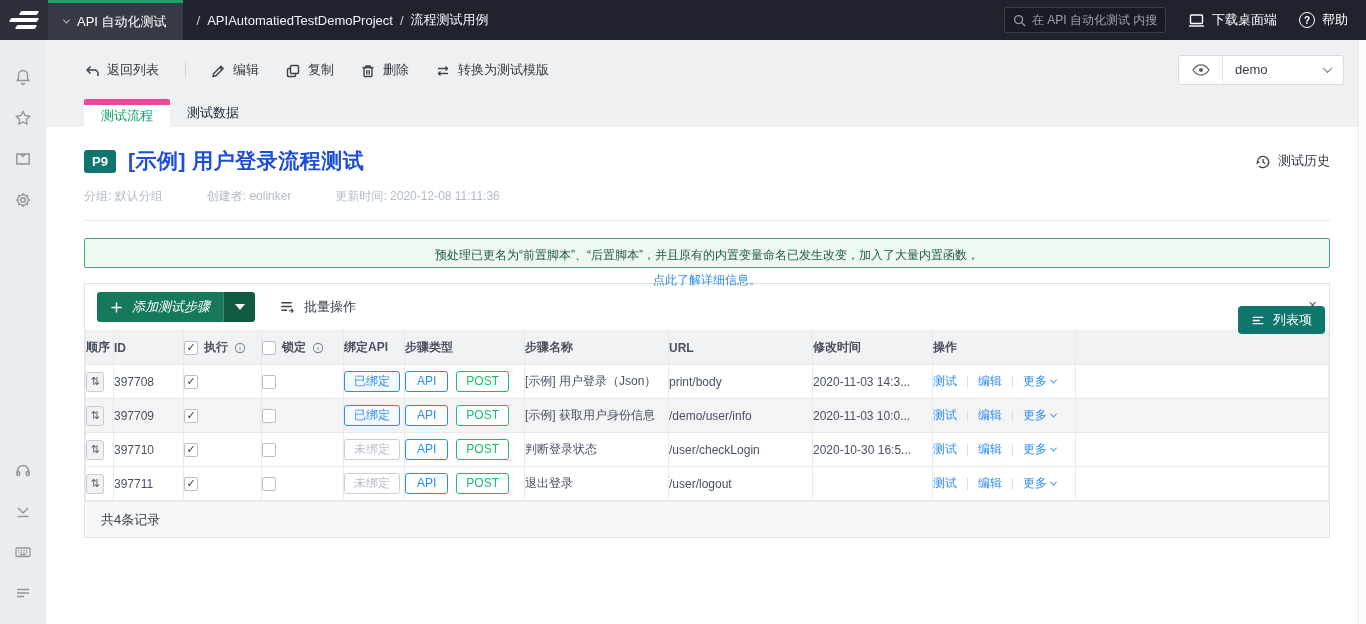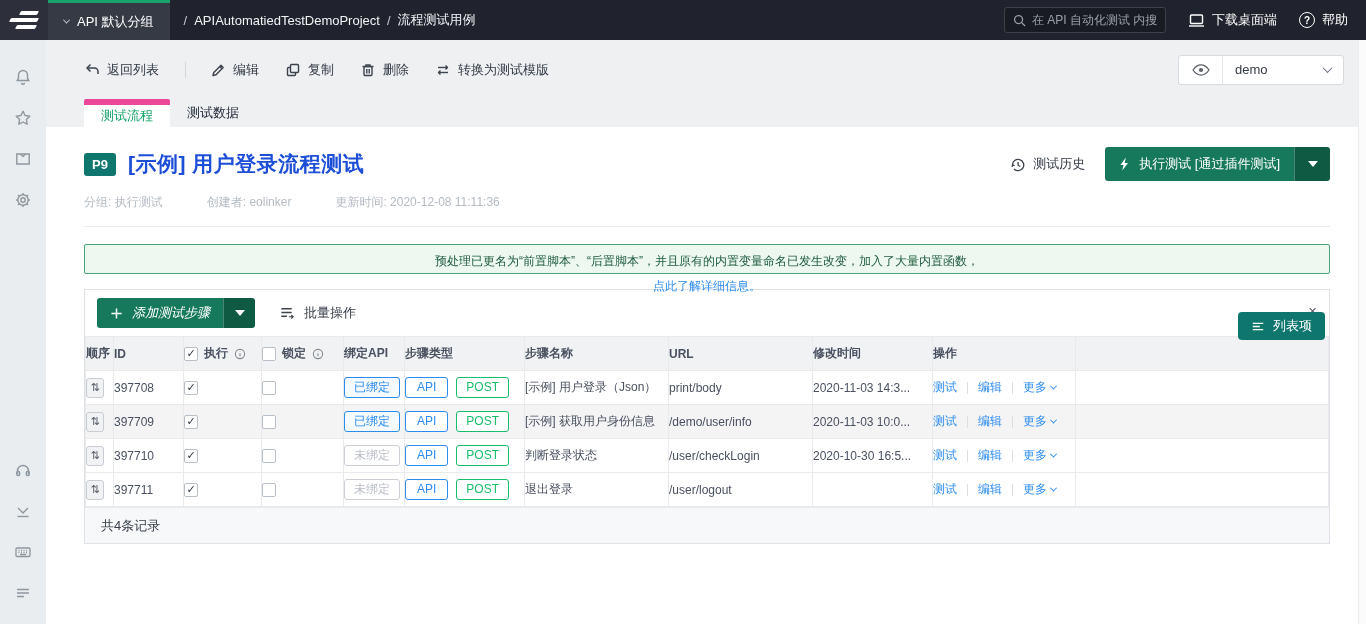--- a/index.html
+++ b/index.html
@@ -30,21 +30,21 @@
   .side-icon { width:26px; height:26px; display:flex; align-items:center; justify-content:center; margin-bottom:15px; cursor:pointer; border-radius:3px; }
   .side-top { display:flex; flex-direction:column; align-items:center; }
   .side-bottom { margin-top:auto; display:flex; flex-direction:column; align-items:center; }
   .side-bottom .side-icon { margin-bottom:15px; }
   .side-bottom .side-icon:last-child { margin-bottom:0; }
 
   .main { flex:1; min-width:0; display:flex; flex-direction:column; position:relative; }
 
   
   .toolbar-row { height:59px; display:flex; align-items:center; padding:0 22px 0 38px; }
-  .tool-btn { display:flex; align-items:center; gap:7px; margin-right:26px; cursor:pointer; color:#333a45; }
+  .tool-btn { display:flex; align-items:flex-end; gap:7px; margin-right:26px; cursor:pointer; color:#333a45; }
   .v-divider { width:1px; height:16px; background:#d2d6da; margin:0 24px 0 0; }
   .env-control { margin-left:auto; display:flex; align-items:stretch; height:30px; background:#fff; border:1px solid #d7dade; border-radius:3px; overflow:hidden; }
   .eye-btn { width:44px; display:flex; align-items:center; justify-content:center; border-right:1px solid #e4e7ea; cursor:pointer; }
   .env-select { width:120px; display:flex; align-items:center; justify-content:space-between; padding:0 12px; cursor:pointer; }
   .chev { display:inline-block; width:7px; height:7px; border-right:1.5px solid currentColor; border-bottom:1.5px solid currentColor; transform:rotate(45deg) translate(-1px,-1px); }
   .chev.light { color:#cfd3da; }
   .chev.dark { color:#6b7280; }
   .chev.small { width:5px; height:5px; }
 
   
@@ -108,21 +108,21 @@
 <body>
 
 <header class="topbar">
   <div class="logo">
     <span class="lbar b1"></span>
     <span class="lbar b2"></span>
     <span class="lbar b3"></span>
   </div>
   <div class="nav-item">
     <span class="chev light small"></span>
-    <span>API 默认分组</span>
+    <span>API 自动化测试</span>
   </div>
   <div class="breadcrumb">
     <span class="bc-sep">/</span>
     <span>APIAutomatiedTestDemoProject</span>
     <span class="bc-sep">/</span>
     <span>流程测试用例</span>
   </div>
   <div class="topbar-right">
     <div class="search-box">
       <svg width="13" height="13" viewBox="0 0 14 14">
@@ -276,36 +276,25 @@
         <h1 class="page-title">[示例] 用户登录流程测试</h1>
         <div class="title-right">
           <div class="history-link">
             <svg width="16" height="16" viewBox="0 0 17 17" fill="none" stroke="#3d434d" stroke-width="1.4">
                 <path d="M2.6 8.5a6 6 0 1 1 1.7 4.2"></path>
                 <path d="M2.3 10.6l.4-2.3 2.2 1" stroke-linejoin="round"></path>
                 <path d="M8.6 5.3v3.4l2.3 1.4"></path>
               </svg>
             <span>测试历史</span>
           </div>
-          <div class="run-btn">
-            <div class="run-main">
-              <svg width="11" height="14" viewBox="0 0 12 14">
-                  <path d="M7.5 0 1.5 8h3.4L3.6 14l6.2-8H6.2Z" fill="#fff"></path>
-                </svg>
-              <span>执行测试 [通过插件测试]</span>
-            </div>
-            <div class="run-arrow">
-              <span class="caret-w"></span>
-            </div>
-          </div>
         </div>
       </div>
 
       <div class="meta-row">
-        <span><span>分组:</span> <span>执行测试</span></span>
+        <span><span>分组:</span> <span>默认分组</span></span>
         <span><span>创建者:</span> <span>eolinker</span></span>
         <span><span>更新时间:</span>  <span>2020-12-08 11:11:36</span></span>
       </div>
 
       <div class="h-divider"></div>
 
       <div class="banner">
         <svg width="15" height="15" viewBox="0 0 16 16" fill="none" stroke="#2e8b5f" stroke-width="1.4">
             <circle cx="8" cy="8" r="6.4"></circle>
             <path d="M8 4.8v.3M8 7.2v3.7"></path>

